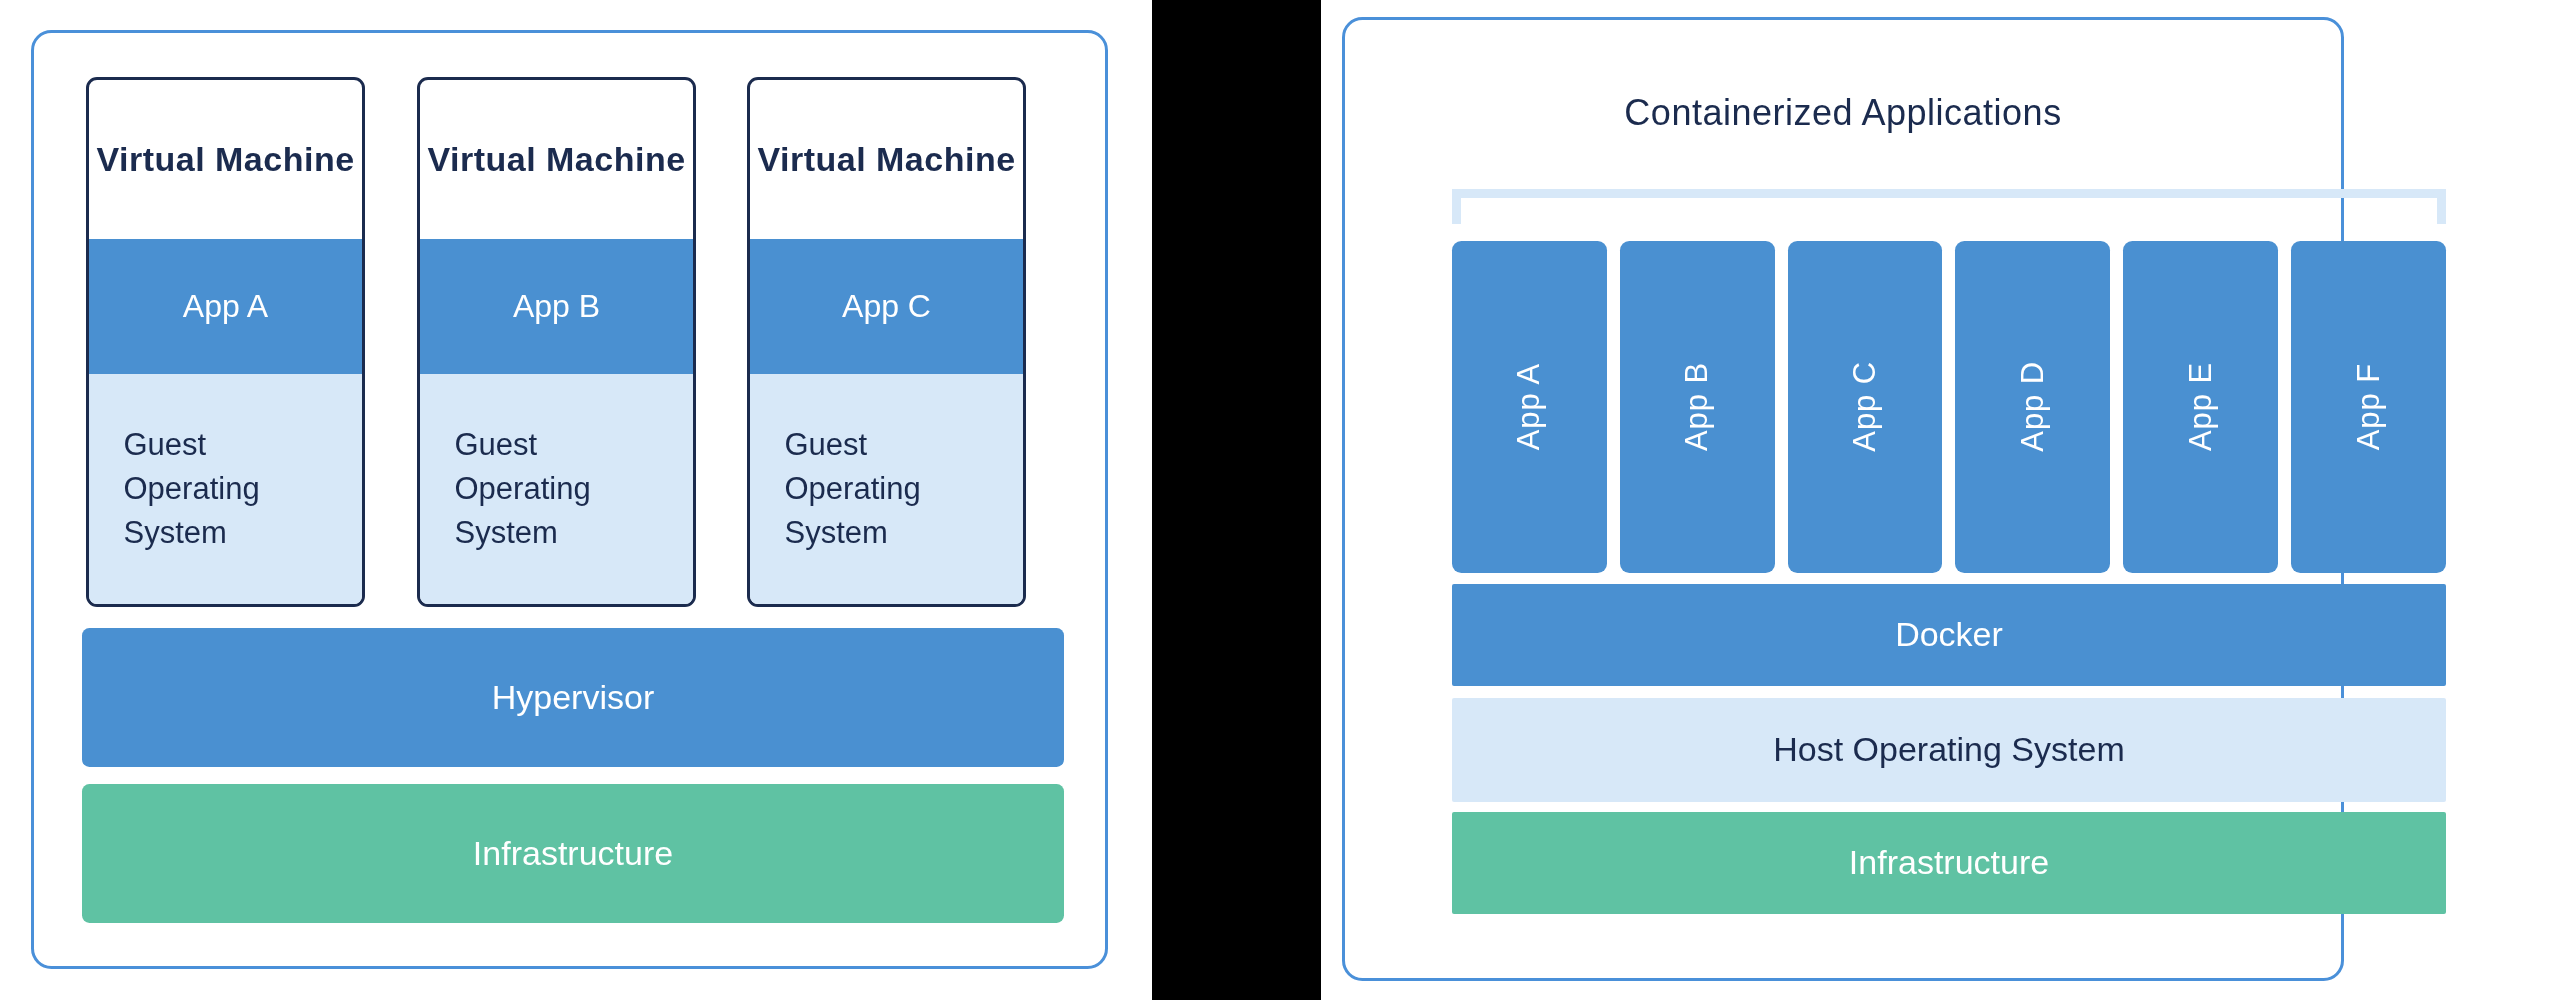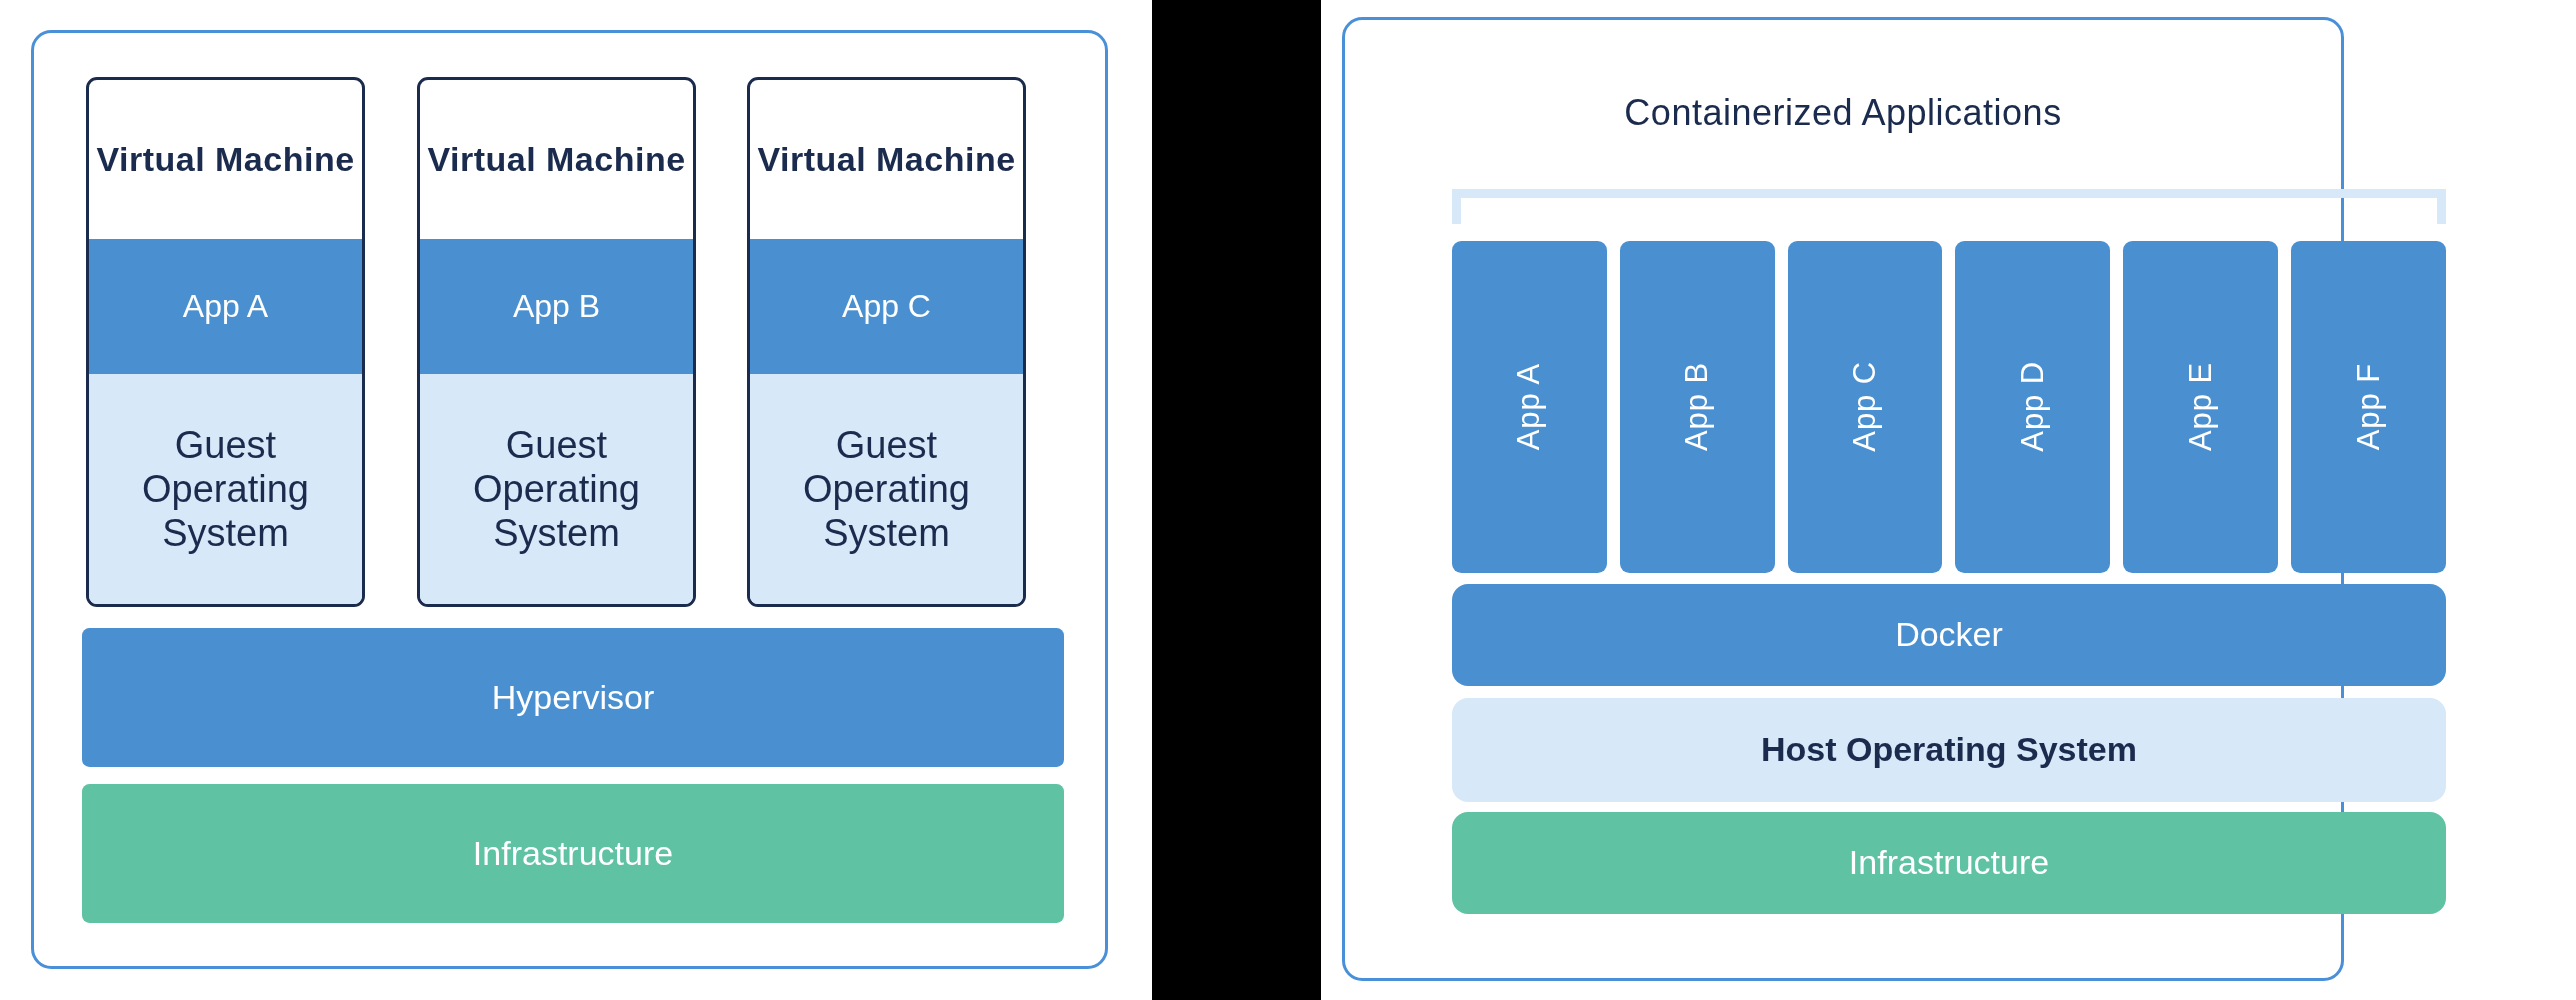--- a/index.html
+++ b/index.html
@@ -59,22 +59,22 @@
   .vm-app{
     height:135px;flex:0 0 135px;
     background:var(--blue,#4A90D1);
     display:flex;align-items:center;justify-content:center;
     color:var(--white,#fff);font-size:32px;
   }
   .vm-guest{
     flex:1;
     background:var(--lightblue,#D7E8F8);
     display:flex;align-items:center;justify-content:center;
-    text-align:center;
-    color:var(--navy,#1B2B4E);font-size:38px;line-height:44px;
+    text-align:left;
+    color:var(--navy,#1B2B4E);font-size:31px;line-height:44px;
   }
   .vm-guest span{display:block;width:204px;}
   .bar{
     position:absolute;left:48px;width:982px;height:139px;
     border-radius:7.4px;
     display:flex;align-items:center;justify-content:center;
     font-size:34px;color:var(--white,#fff);
   }
   .bar.hypervisor{top:595px;background:var(--blue,#4A90D1);}
   .bar.infrastructure-left{top:751px;background:var(--green,#5FC2A3);}
@@ -105,26 +105,26 @@
   .col-label{
     writing-mode:vertical-rl;
     transform:rotate(180deg);
     color:var(--white,#fff);
     font-size:31px;
     letter-spacing:0.9px;
     white-space:nowrap;
   }
   .r-bar{
     position:absolute;left:107px;width:994px;
-    border-radius:16px;
+    border-radius:2px;
     display:flex;align-items:center;justify-content:center;
     font-size:34px;
   }
   .r-bar.docker{top:564px;height:102px;background:var(--blue,#4A90D1);color:var(--white,#fff);}
-  .r-bar.hostos{top:678px;height:104px;background:var(--lightblue,#D7E8F8);color:var(--navy,#1B2B4E);font-weight:bold;}
+  .r-bar.hostos{top:678px;height:104px;background:var(--lightblue,#D7E8F8);color:var(--navy,#1B2B4E);}
   .r-bar.infrastructure-right{top:792px;height:102px;background:var(--green,#5FC2A3);color:var(--white,#fff);}
 </style>
 </head>
 <body>
 
 <div class="canvas">
 
   <div class="divider"></div>
 
   <div class="panel left">

